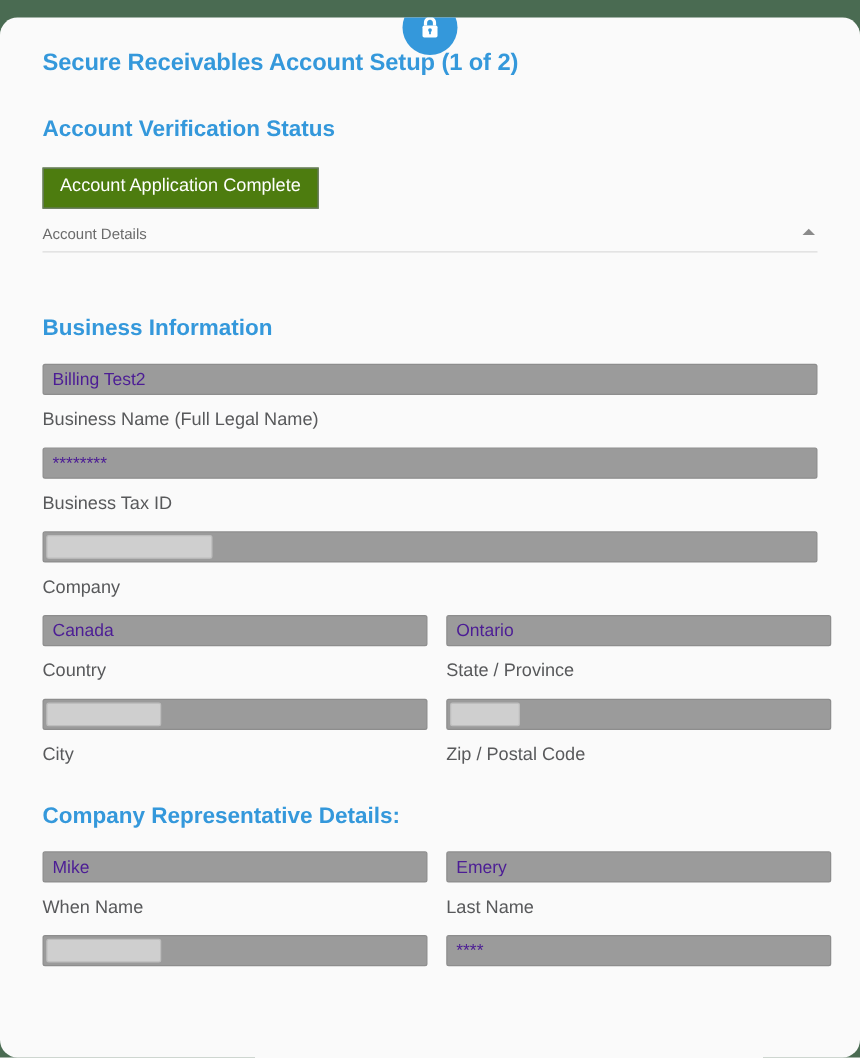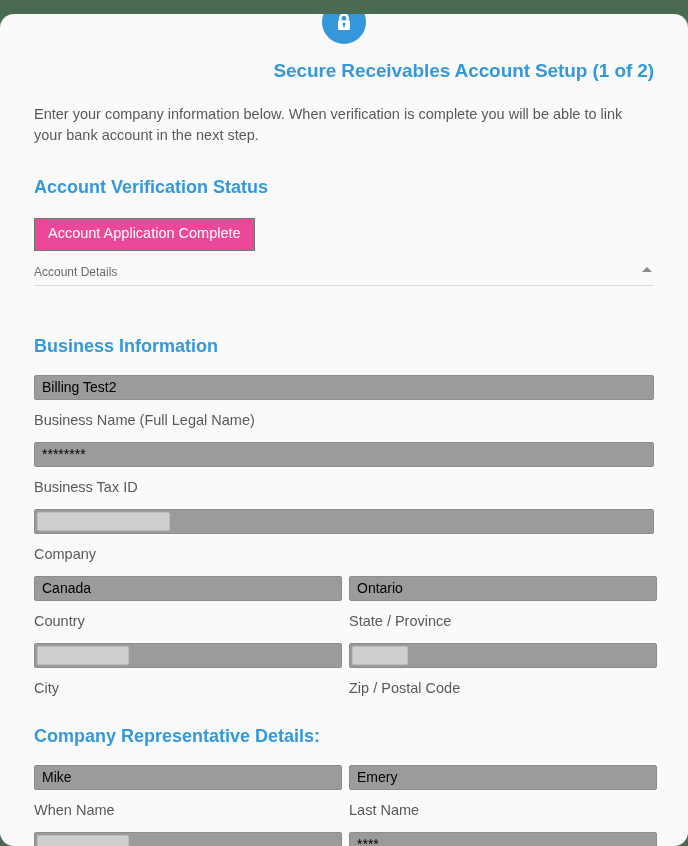--- a/index.html
+++ b/index.html
@@ -38,22 +38,22 @@
     justify-content: center;
   }
   .lock-badge svg { display: block; }
 
   .inner {
     padding: 0 34px;
   }
 
   h1.title {
     margin: 0;
-    padding-top: 46px;
-    text-align: right;
+    padding-top: 26px;
+    text-align: left;
     font-size: 19px;
     font-weight: bold;
     color: #3498db;
     letter-spacing: -0.1px;
   }
 
   p.intro {
     margin: 22px 0 0 0;
     font-size: 14.5px;
     line-height: 1.45;
@@ -67,21 +67,21 @@
     color: #3498db;
   }
   h2.verification { margin-top: 31px; }
   h2.business { margin-top: 34px; }
   h2.rep { margin-top: 30px; }
 
   .status-btn {
     display: inline-block;
     margin-top: 20px;
     padding: 7px 13px 8px 13px;
-    background: #ec4899;
+    background: #4d7c0f;
     border: 1px solid #6b7a6b;
     color: #ffffff;
     font-size: 14.5px;
     font-family: "Liberation Sans", sans-serif;
     line-height: 1.1;
     cursor: pointer;
   }
 
   .contact-line {
     margin-top: 15px;
@@ -117,21 +117,21 @@
 
   .field-block { margin-top: 14px; }
   .field-block.first { margin-top: 18px; }
 
   .fld {
     width: 100%;
     height: 25px;
     background: #9b9b9b;
     border: 1px solid #8d8d8d;
     border-radius: 2px;
-    color: #000000;
+    color: #4c1d95;
     font-size: 14px;
     font-family: "Liberation Sans", sans-serif;
     padding: 0 7px;
     line-height: 23px;
     display: block;
     outline: none;
   }
   .fld::placeholder { color: #ffffff; }
 
   .masked {
@@ -148,21 +148,21 @@
   }
 
   .fld-label {
     margin-top: 12px;
     font-size: 14.5px;
     color: #58595b;
   }
 
   .row2 {
     display: flex;
-    gap: 7px;
+    gap: 15px;
   }
   .row2 > .col { width: 308px; flex: 0 0 308px; }
 
   .two-col-row { margin-top: 14px; }
 </style>
 </head>
 <body>
 
 <div class="page-card">
 
@@ -172,21 +172,20 @@
       <rect x="6" y="10.3" width="12" height="9.6" rx="1.4" fill="#ffffff"></rect>
       <circle cx="12" cy="14" r="1.5" fill="#3498db"></circle>
       <rect x="11.3" y="14.4" width="1.4" height="3" fill="#3498db"></rect>
     </svg>
   </div>
 
   <div class="inner">
 
     <h1 class="title">Secure Receivables Account Setup (1 of 2)</h1>
 
-    <p class="intro">Enter your company information below. When verification is complete you will be able to link your bank account in the next step.</p>
 
     <h2 class="section verification">Account Verification Status</h2>
 
     <div class="status-btn">Account Application Complete</div>
 
 
     <div class="accordion">
       <span class="accordion-label">Account Details</span>
       <span class="caret"></span>
     </div>

